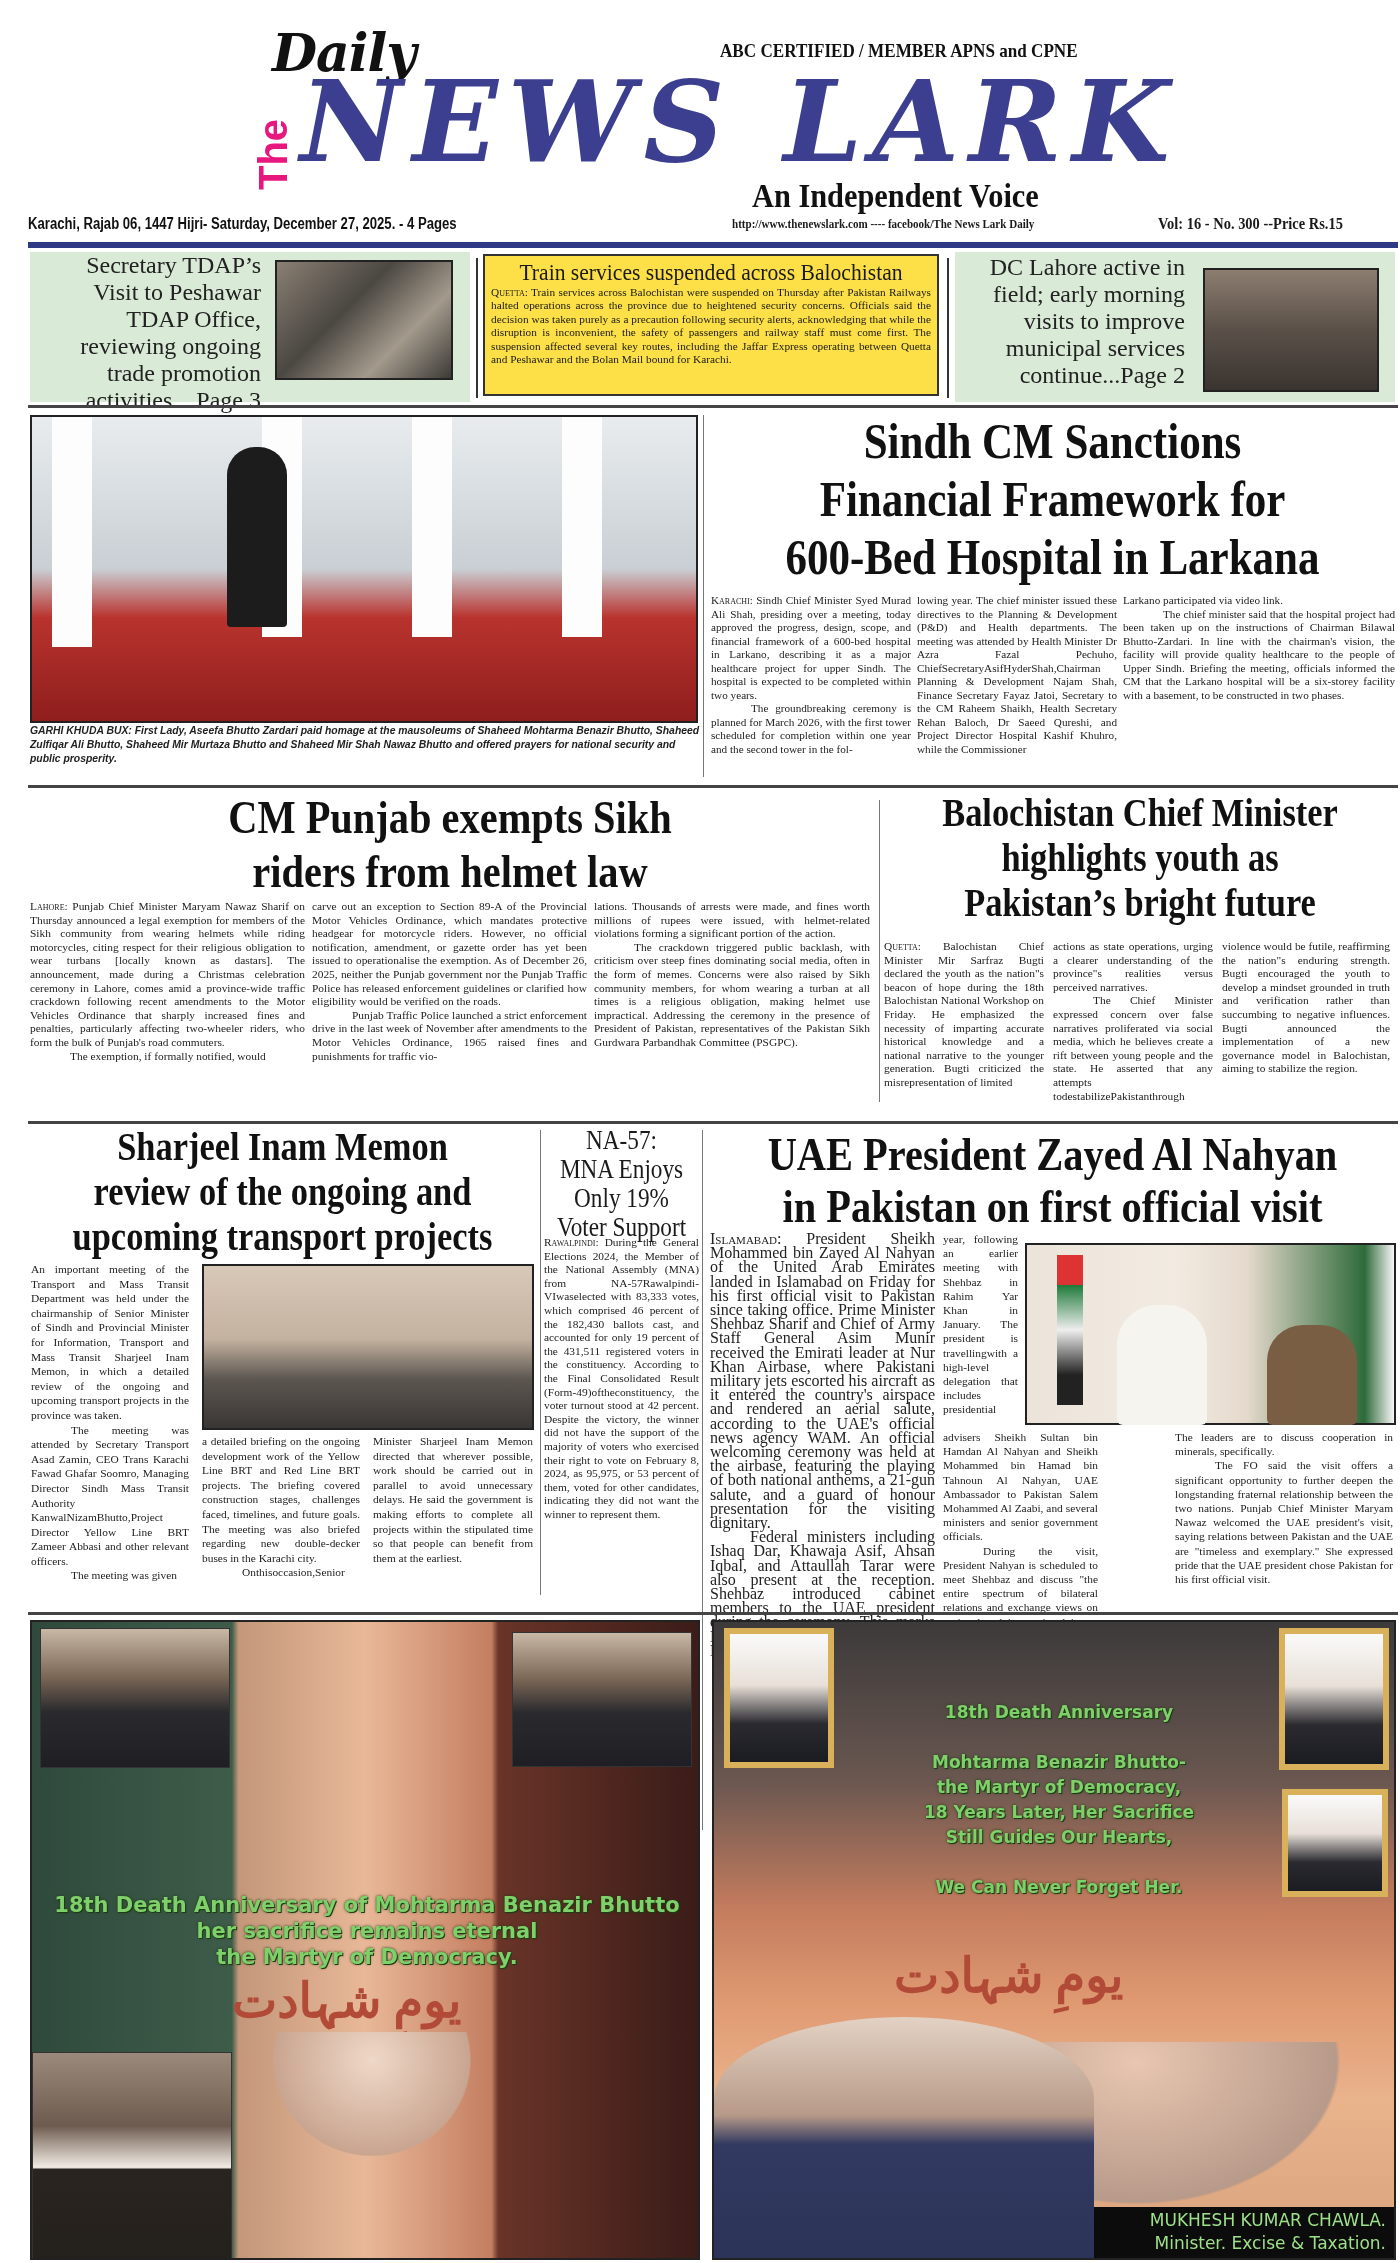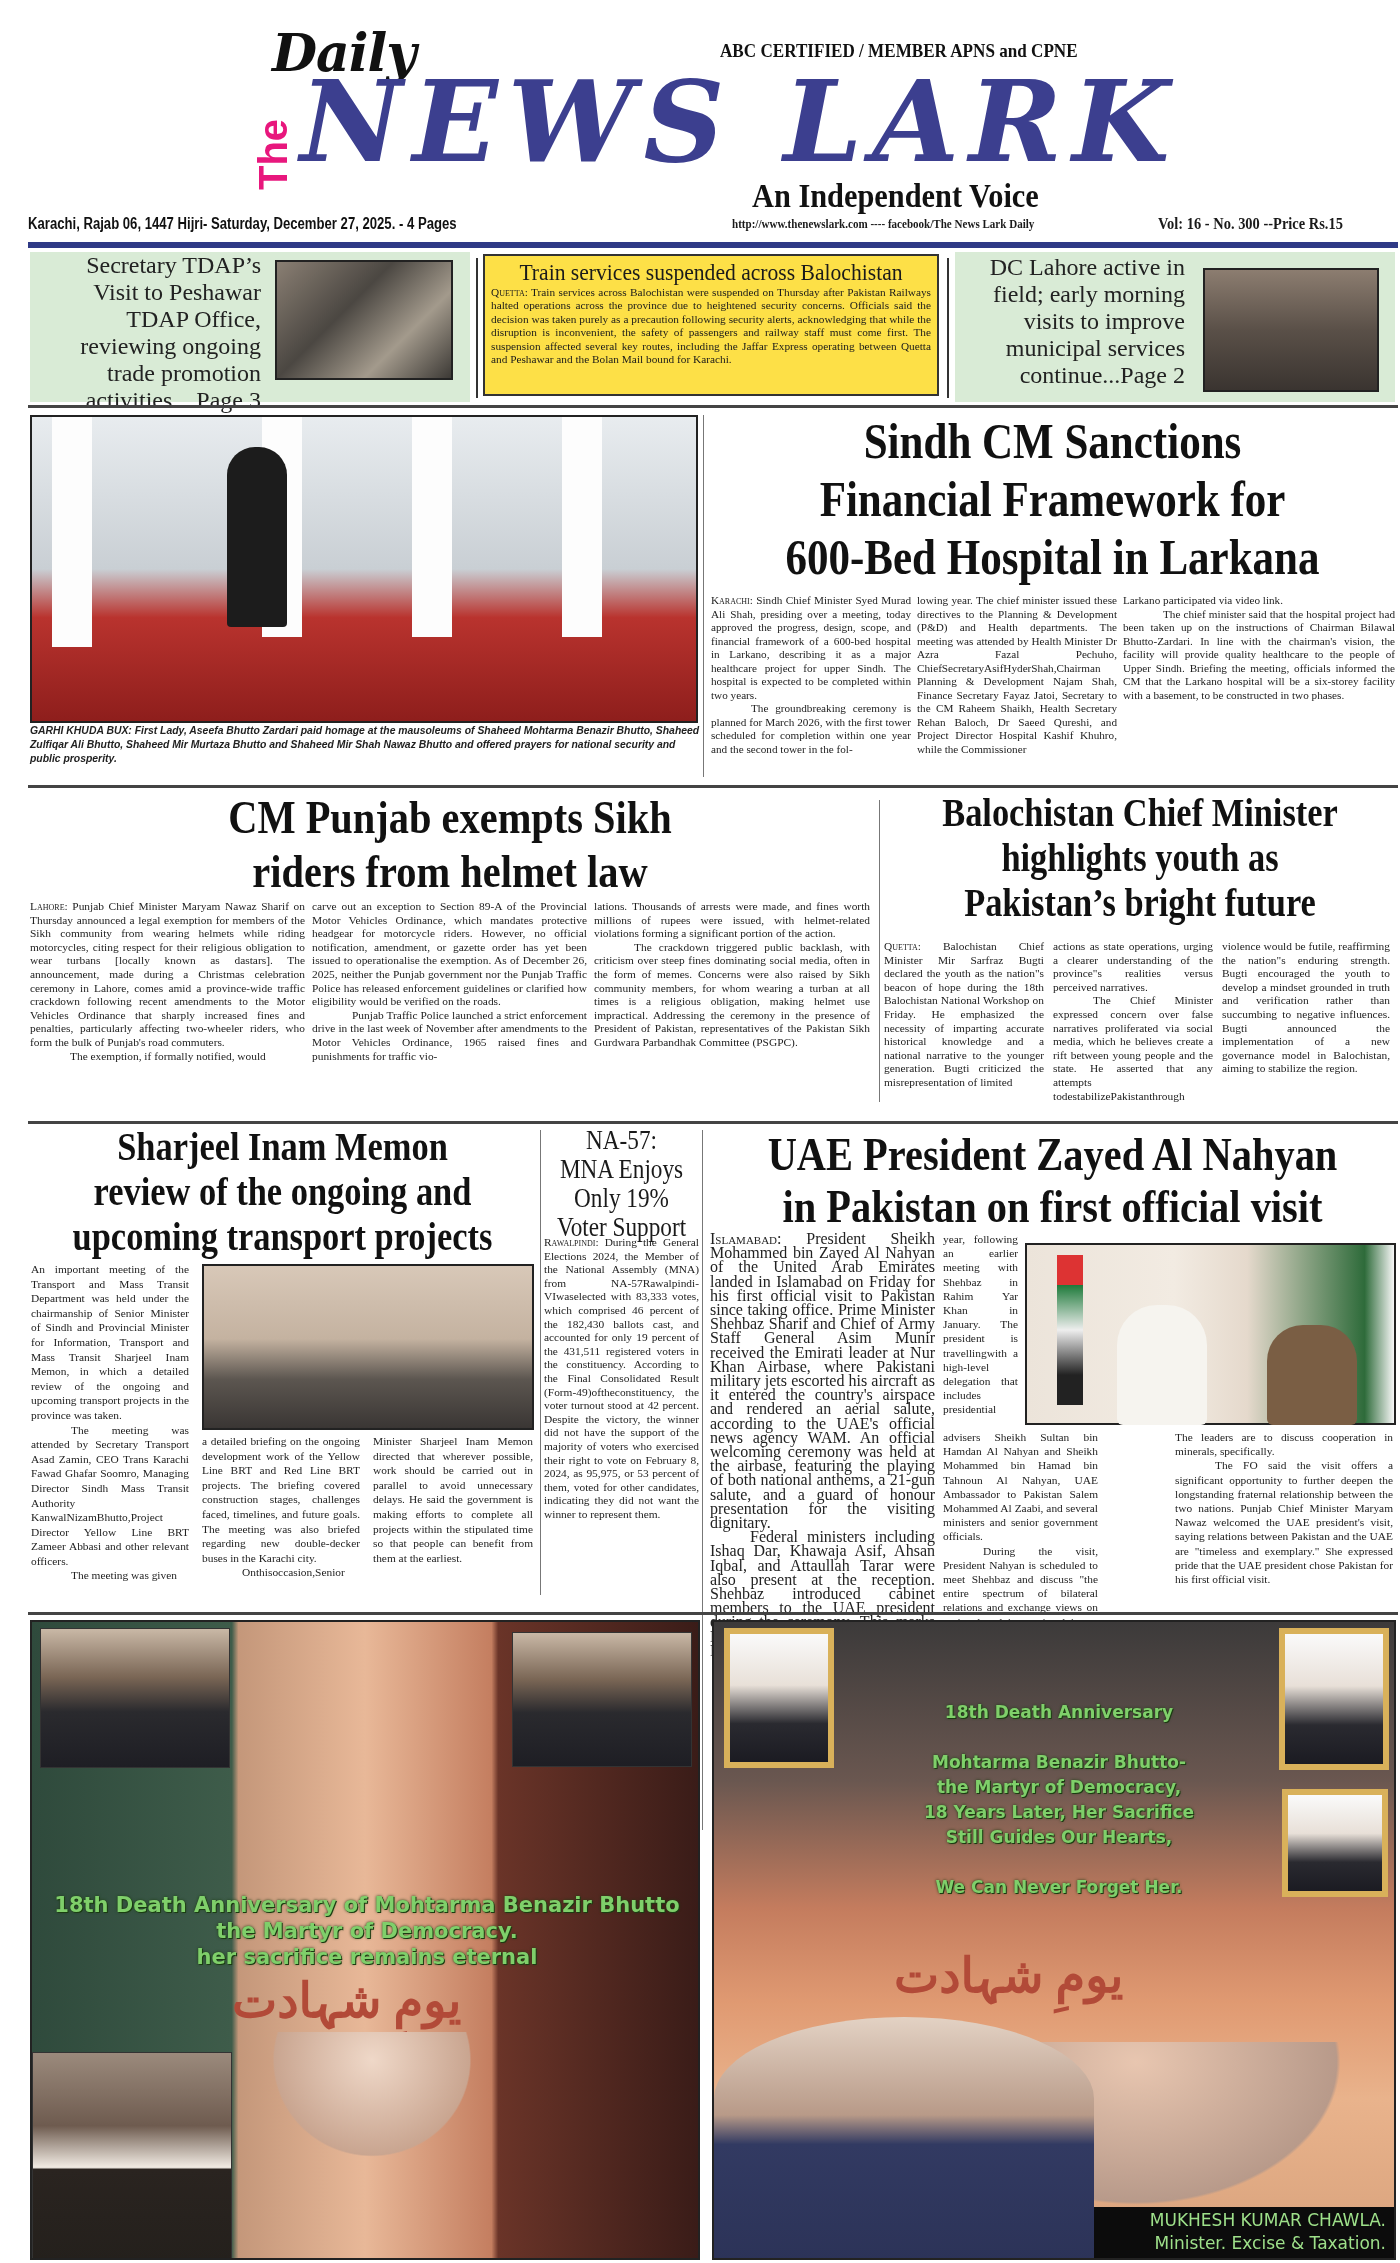--- a/index.html
+++ b/index.html
@@ -183,22 +183,22 @@
   <p>The leaders are to discuss cooperation in minerals, specifically.</p>
   <p>The FO said the visit offers a significant opportunity to further deepen the longstanding fraternal relationship between the two nations. Punjab Chief Minister Maryam Nawaz welcomed the UAE president's visit, saying relations between Pakistan and the UAE are "timeless and exemplary." She expressed pride that the UAE president chose Pakistan for his first official visit.</p>
 </div>
 <div class="abs rule" style="left:28px;top:1612px;width:1370px"></div>
 
 <div class="abs ad" style="left:30px;top:1620px;width:670px;height:640px;background:linear-gradient(90deg,#2f4a3c 0%,#3e5c4a 30%,#c4977a 31%,#e8b898 50%,#c47e60 69%,#6a3428 70%,#3a1c18 100%)">
   <div class="abs portrait" style="left:8px;top:6px;width:190px;height:140px"></div>
   <div class="abs portrait" style="left:480px;top:10px;width:180px;height:135px"></div>
   <div class="abs ad-text" style="left:0;top:270px;width:670px;font-size:21px;line-height:26px">
     <div>18th Death Anniversary of Mohtarma Benazir Bhutto</div>
+    <div>her sacrifice remains eternal</div>
     <div>the Martyr of Democracy.</div>
-    <div>her sacrifice remains eternal</div>
   </div>
   <div class="abs urdu" style="left:200px;top:350px;width:280px">یومِ شہادت</div>
   <div class="abs" style="left:225px;top:410px;width:230px;height:140px;background:radial-gradient(ellipse at 50% 20%,#efd8c8,#c9a590 60%,transparent 61%)"></div>
   <div class="abs portrait" style="left:0;top:430px;width:200px;height:210px;background:linear-gradient(180deg,#9b8a7c 0%,#6e5b4f 35%,#f2ece4 55%,#2a2420 56%,#24201c)"></div>
 </div>
 
 <div class="abs ad" style="left:712px;top:1620px;width:684px;height:640px;background:linear-gradient(180deg,#3c3a3a 0%,#6a5750 25%,#c47c5e 45%,#e09a72 60%,#e9b38c 75%,#d8a27c 100%)">
   <div class="abs frame" style="left:10px;top:6px;width:110px;height:140px"></div>
   <div class="abs frame" style="left:565px;top:6px;width:110px;height:142px"></div>
   <div class="abs frame" style="left:568px;top:167px;width:106px;height:108px"></div>

